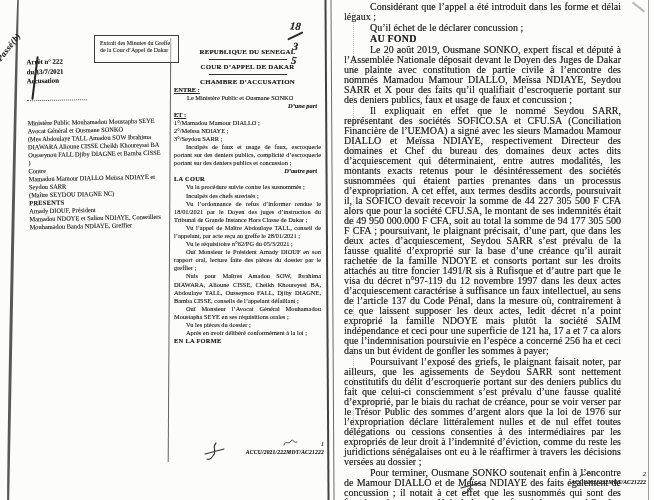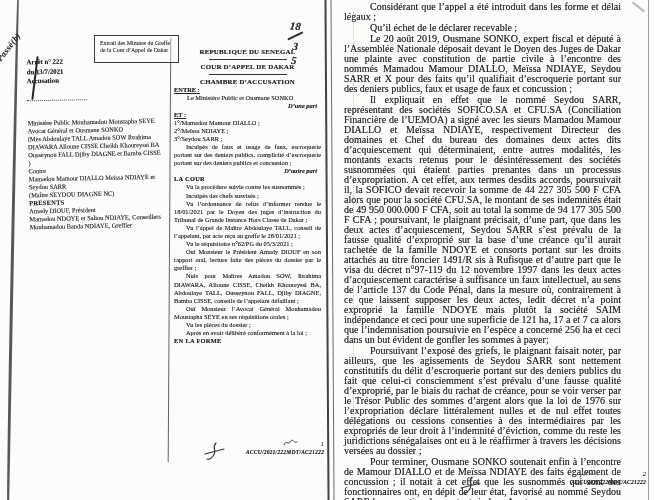--- a/index.html
+++ b/index.html
@@ -164,21 +164,22 @@
     </svg>
     <svg class="flourish1" width="16" height="10" viewBox="0 0 16 10">
       <path d="M2,7 C4,1 6,8 9,3 C11,0 12,6 15,4" stroke="#444" fill="none" stroke-width="1" stroke-linecap="round"></path>
     </svg>
     <span class="pageno">1</span>
     <span class="ref">ACCU/2021/222MDT/AC21222</span>
   </div>
 
   <div class="p2-col">
     <p>Considérant que l’appel a été introduit dans les forme et délai légaux ;</p>
-    <p>Qu’il échet de le déclarer recevable ;</p>
+    <p>Qu’il échet de le déclarer concussion ;</p>
+    <p class="p2-heading">AU FOND</p>
     <p>Le 20 août 2019, Ousmane SONKO, expert fiscal et député à l’Assemblée Nationale  déposait devant le Doyen des Juges de Dakar une plainte avec constitution de partie civile à l’encontre des nommés Mamadou Mamour DIALLO, Meïssa NDIAYE, Seydou SARR et X pour des faits qu’il qualifiait d’escroquerie portant sur des deniers publics, faux et usage de faux et concussion ;</p>
     <p>Il expliquait en effet que le nommé Seydou SARR, représentant des sociétés SOFICO.SA et CFU.SA (Conciliation Financière de l’UEMOA) a signé avec les sieurs Mamadou Mamour DIALLO et Meïssa NDIAYE, respectivement Directeur des domaines et Chef du bureau des domaines deux actes dits d’acquiescement qui déterminaient, entre autres  modalités, les montants exacts retenus pour le désintéressement des sociétés susnommées qui étaient parties prenantes dans un processus d’expropriation. A cet effet, aux termes desdits accords, poursuivait il, la SOFICO devait recevoir la somme de 44 227 305 500 F CFA alors que pour la société CFU.SA, le montant de ses indemnités était de 49 950 000.000 F CFA, soit au total la somme de 94 177 305 500 F CFA ; poursuivant, le plaignant précisait, d’une part, que dans les deux actes d’acquiescement, Seydou SARR s’est prévalu de la fausse qualité d’exproprié sur la base d’une créance qu’il aurait rachetée de la famille NDOYE et consorts portant sur les droits attachés au titre foncier 1491/R sis à Rufisque et d’autre part que le visa du décret n°97-119 du 12 novembre 1997 dans les deux actes d’acquiescement caractérise à suffisance un faux intellectuel,  au sens de l’article 137 du Code Pénal, dans la mesure où, contrairement à ce que laissent supposer les deux actes, ledit décret n’a point exproprié la famille NDOYE  mais plutôt la société SAIM indépendance et ceci pour une superficie de 121 ha, 17 a et 7 ca alors que l’indemnisation poursuivie en l’espèce a  concerné 256 ha et ceci  dans un but évident de gonfler les sommes à payer;</p>
     <p>Poursuivant l’exposé des griefs, le plaignant faisait noter, par ailleurs, que les agissements de Seydou SARR sont nettement constitutifs du délit d’escroquerie portant sur des deniers publics du fait que celui-ci consciemment s’est prévalu d’une fausse qualité d’exproprié, par le biais du rachat de créance, pour se voir verser par le Trésor Public des sommes d’argent alors que la loi de 1976 sur l’expropriation déclare littéralement nulles et de nul effet toutes délégations ou cessions consenties à des intermédiaires par les expropriés de leur droit à l’indemnité d’éviction, comme du reste  les juridictions sénégalaises ont eu à le réaffirmer à travers les décisions versées au dossier ;</p>
     <p>Pour terminer, Ousmane SONKO soutenait enfin à l’encontre de Mamour DIALLO et de Meïssa NDIAYE des faits également de concussion ; il notait à cet effet que les susnommés qui sont des fonctionnaires ont, en dépit de leur état, favorisé au nommé Seydou SARR la perception de montants indus ; A cet</p>
   </div>
 
   <div class="footer2">
     <svg class="paraphe2" width="26" height="20" viewBox="0 0 26 20">
       <path d="M14,1 C9,6 16,8 11,14 C9,17 7,18 5,17 M3,12 L22,7" stroke="#333" fill="none" stroke-width="1.1" stroke-linecap="round"></path>
     </svg>

